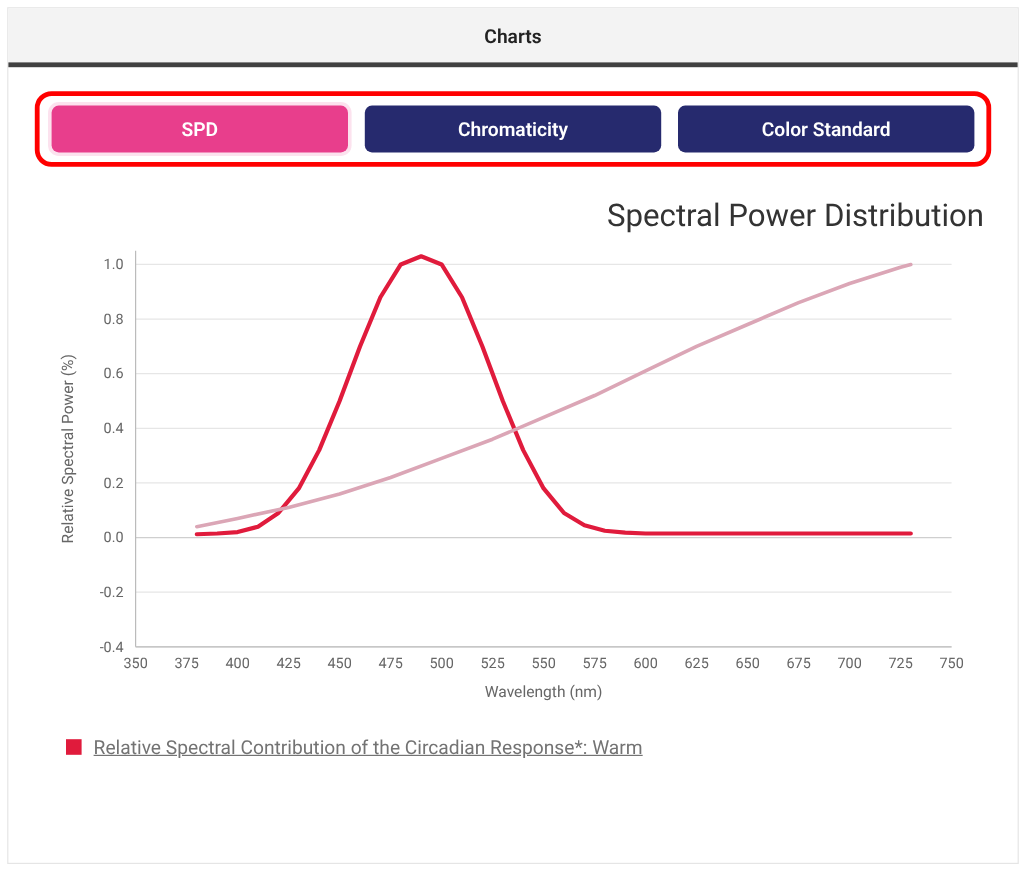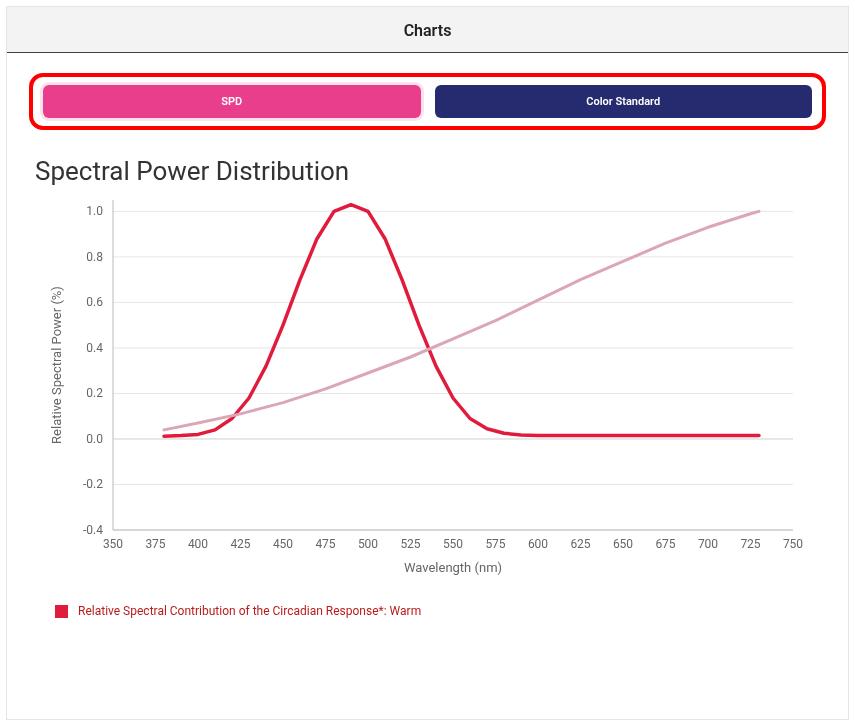--- a/index.html
+++ b/index.html
@@ -17,68 +17,69 @@
     border: 1px solid #e5e5e5;
     background: #fff;
   }
   .header {
     background: #f3f3f3;
     text-align: center;
     padding: 14px 0 12px 0;
     font-size: 16px;
     font-weight: 600;
     color: #222;
-    border-bottom: 1px solid #404040;
+    border-bottom: 4px solid #404040;
   }
   .tabs-wrap {
     margin: 20px 22px 10px 22px;
     border: 4px solid #ff0000;
     border-radius: 14px;
     padding: 8px 10px;
     display: flex;
     gap: 14px;
   }
   .tab {
     flex: 1;
     text-align: center;
     padding: 10px 22px;
     border-radius: 6px;
-    font-size: 11px;
+    font-size: 16px;
     font-weight: 600;
     cursor: pointer;
     user-select: none;
   }
   .tab-active {
     background: #e83e8c;
     color: #fff;
     box-shadow: 0 0 0 3px rgba(232,62,140,0.15);
   }
   .tab-inactive {
     background: #262a6e;
     color: #fff;
   }
   .chart-box {
     padding: 10px 28px 12px 28px;
   }
   .chart-title {
-    text-align: left;
+    text-align: right;
     font-size: 26px;
     color: #333;
     margin: 6px 0 4px 0;
   }
   svg { display: block; margin: 0 auto; }
   .axis-label { font-size: 13px; fill: #666; }
   .tick-label { font-size: 12px; fill: #666; }
   .grid-line { stroke: #e6e6e6; stroke-width: 1; }
   .axis-line { stroke: #bbb; stroke-width: 1; }
   .zero-line { stroke: #cfcfcf; stroke-width: 1; }
   .legend {
     padding: 6px 20px 18px 48px;
-    font-size: 12px;
-    color: #b91c1c;
+    font-size: 16px;
+    color: #737373;
+    text-decoration: underline;
   }
   .legend-row {
     display: flex;
     align-items: center;
     gap: 10px;
     margin: 6px 0;
   }
   .swatch {
     width: 13px;
     height: 13px;
@@ -89,20 +90,23 @@
 <body>
 
 <div class="panel">
   <div class="header">
     <span>Charts</span>
   </div>
 
   <div class="tabs-wrap">
     <div class="tab tab-active">
       <span>SPD</span>
+    </div>
+    <div class="tab tab-inactive">
+      <span>Chromaticity</span>
     </div>
     <div class="tab tab-inactive">
       <span>Color Standard</span>
     </div>
   </div>
 
   <div class="chart-box">
     <div class="chart-title">Spectral Power Distribution</div>
     <svg id="chart-svg" width="770" height="390">
         <line x1="70" x2="750" y1="340" y2="340" class="grid-line"></line>

